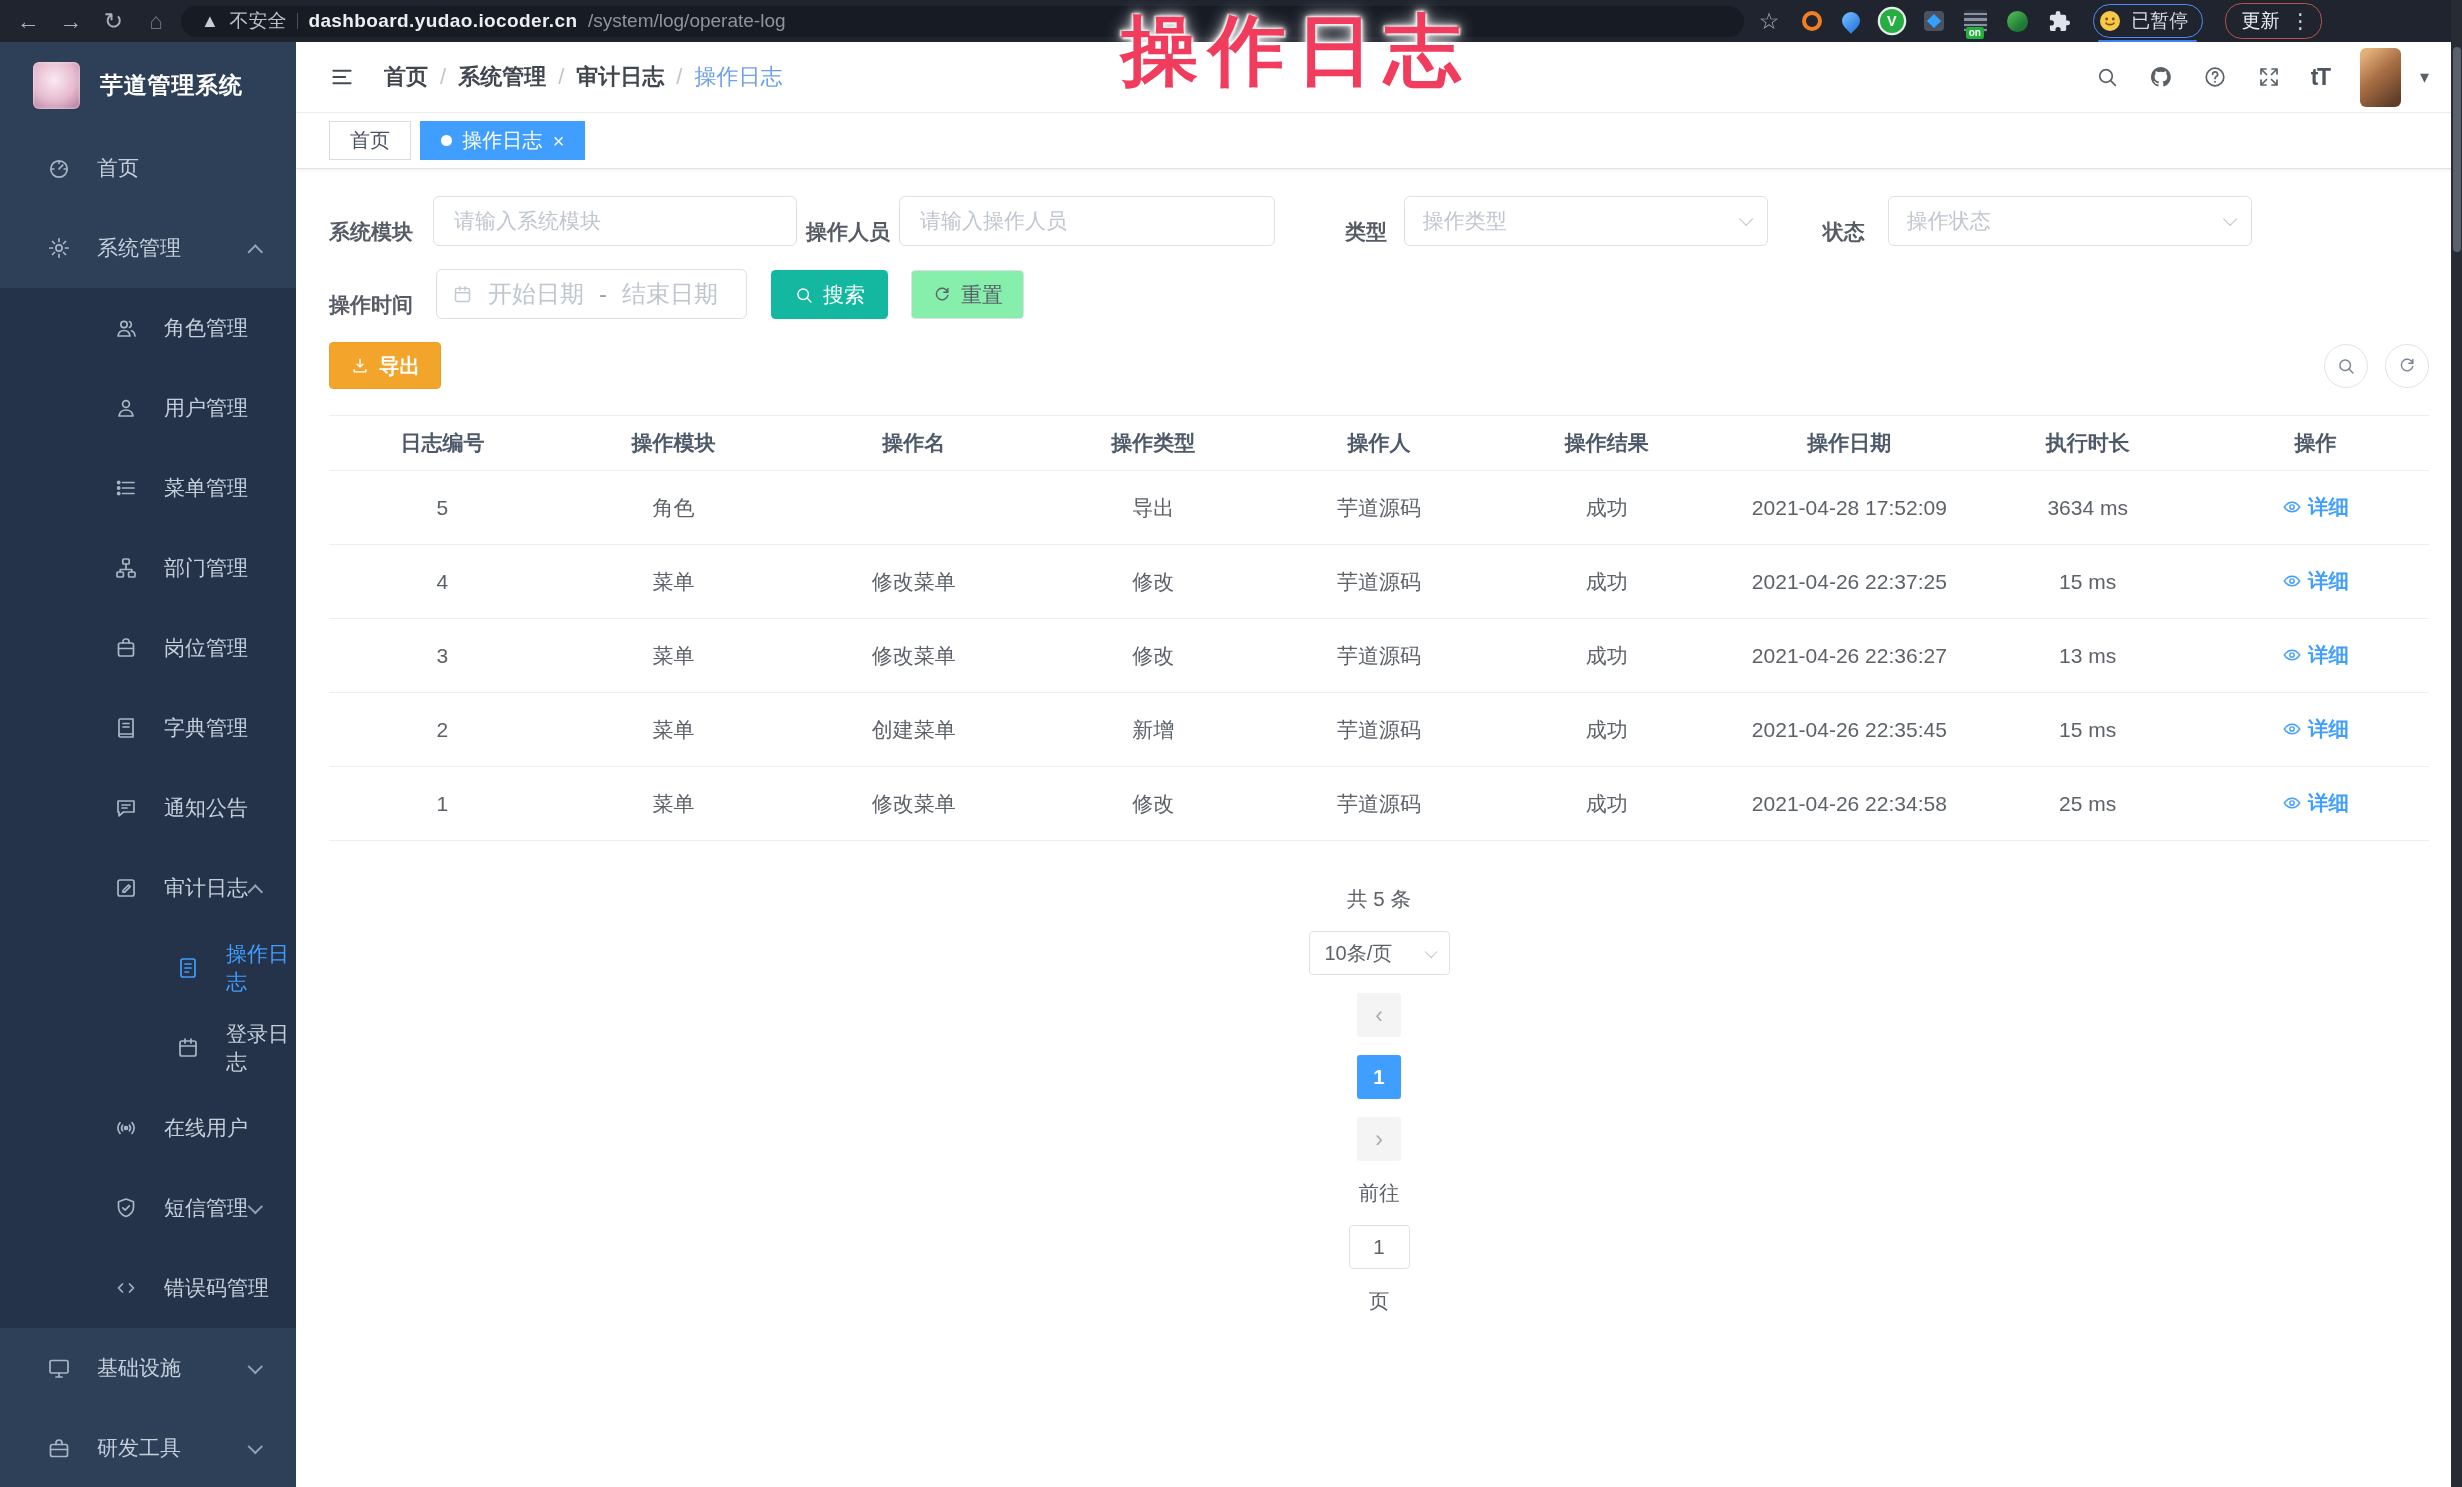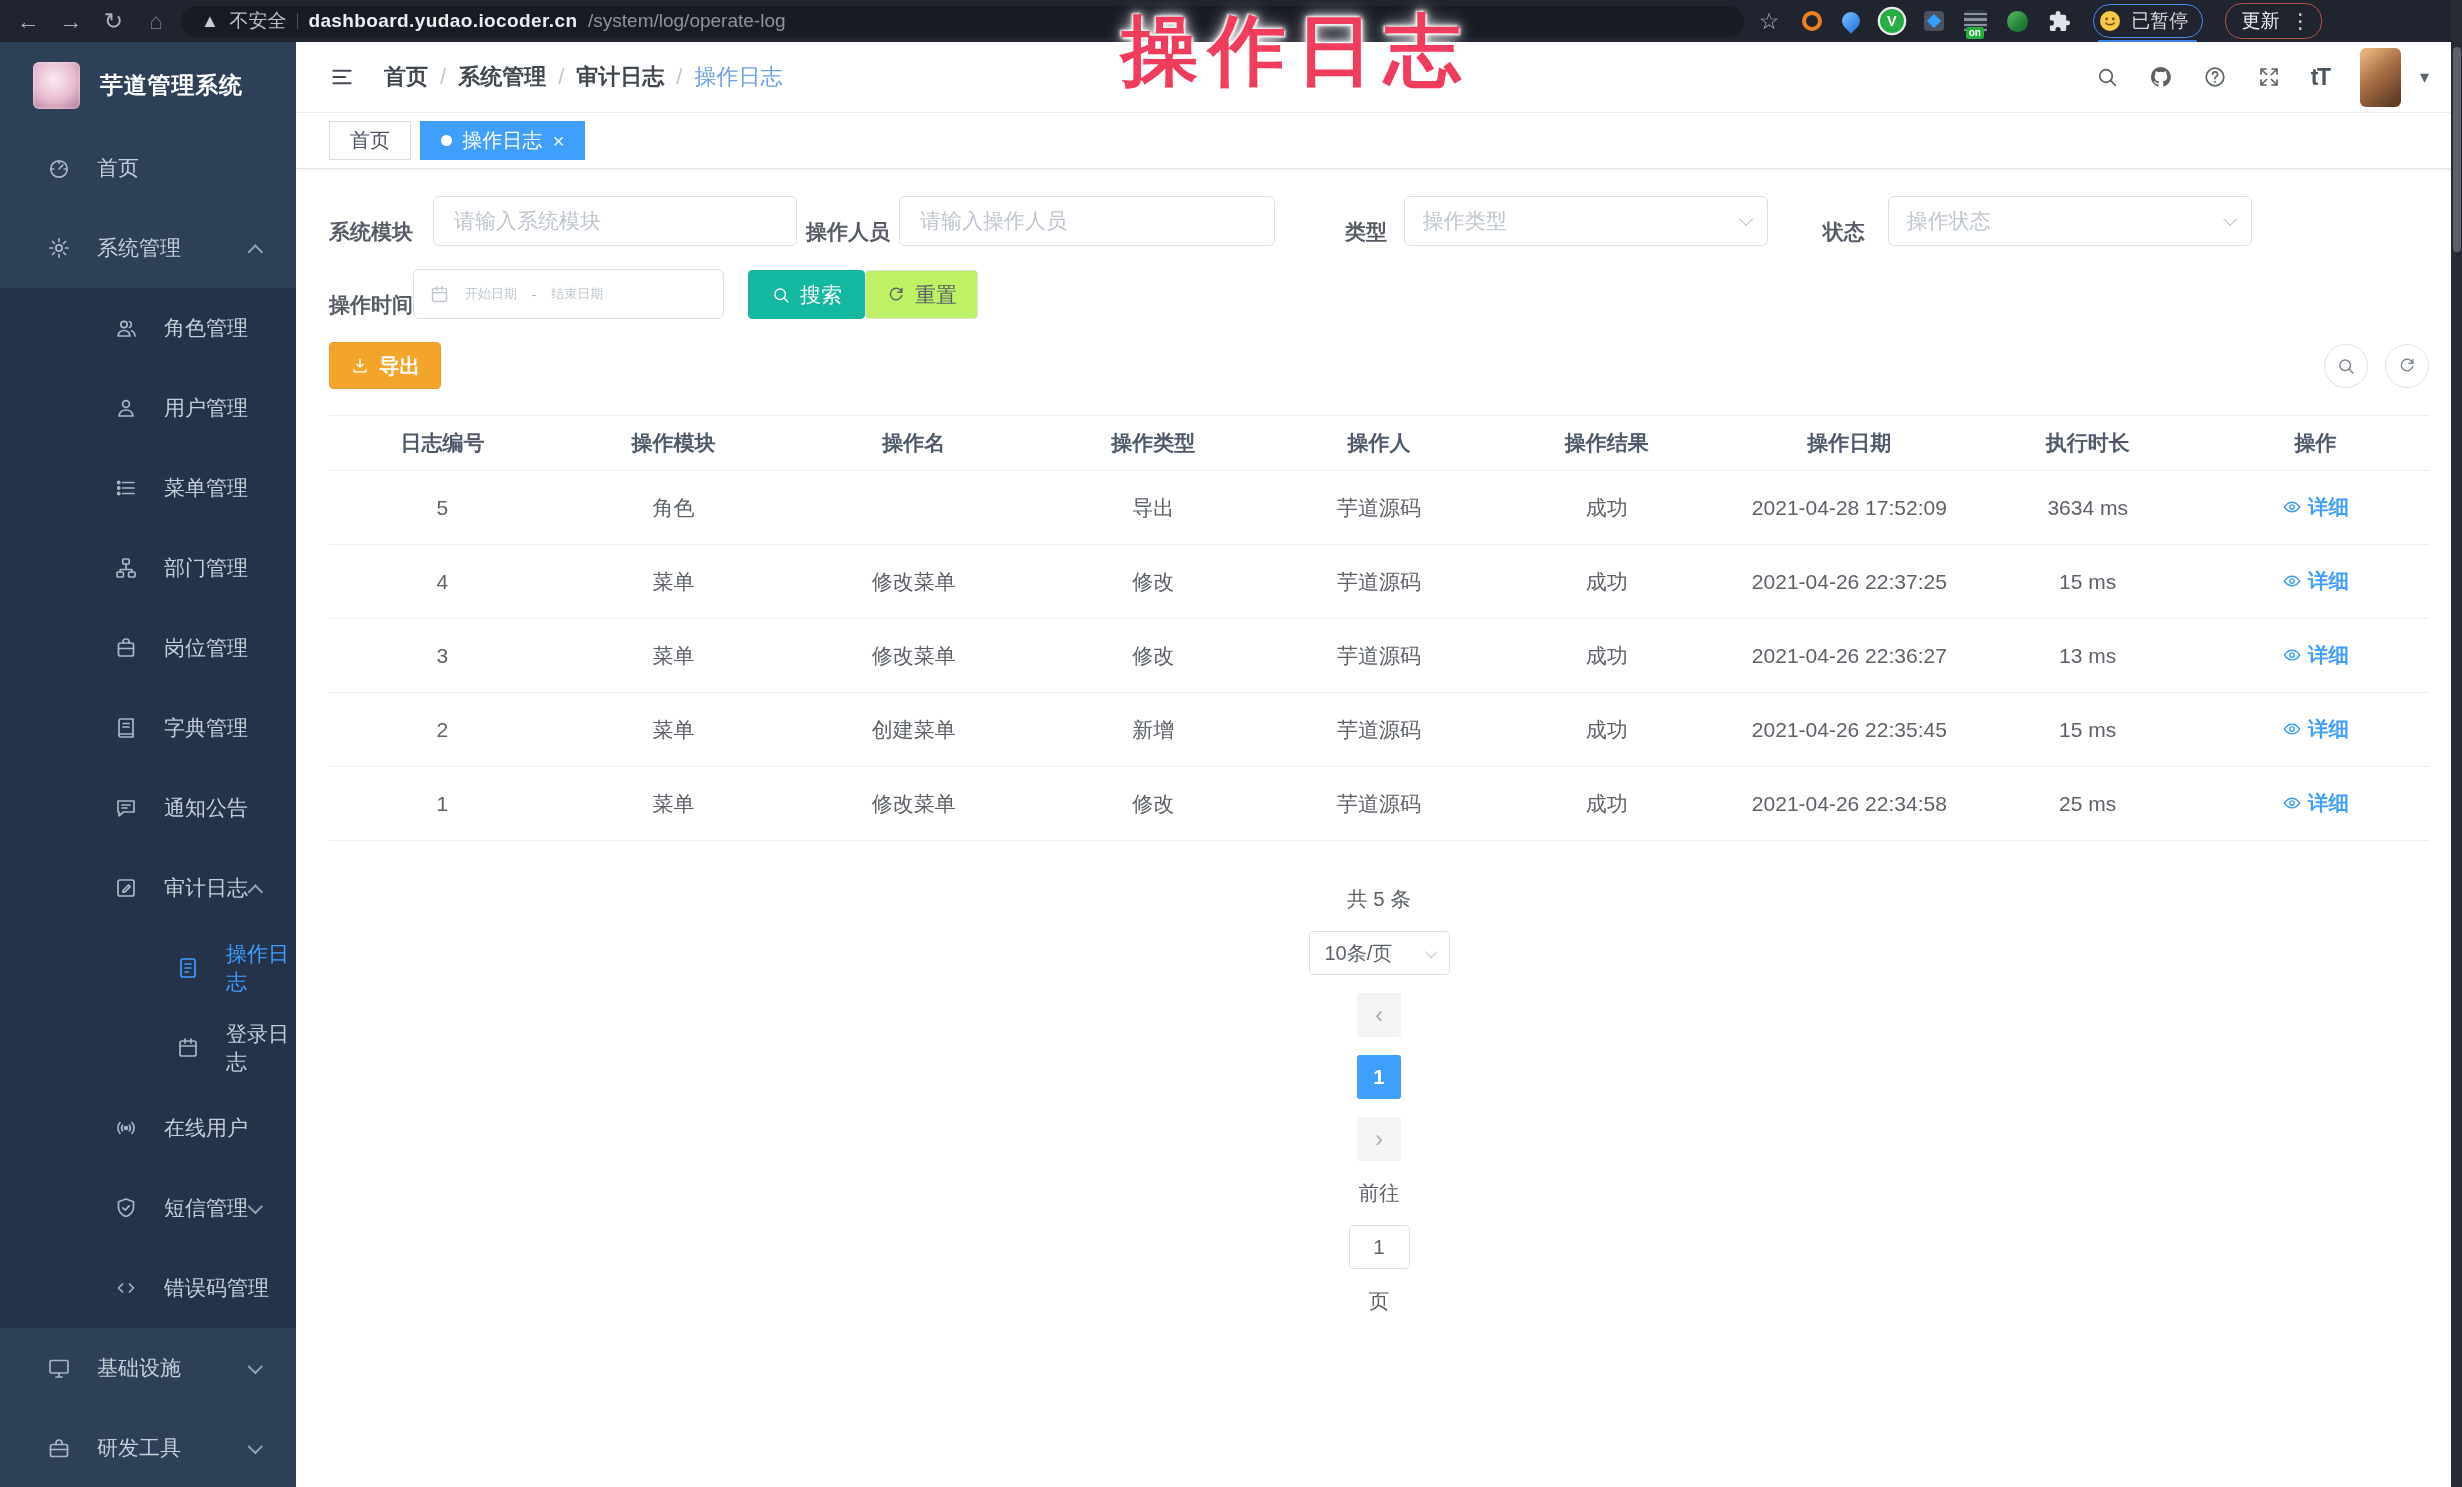--- a/index.html
+++ b/index.html
@@ -83,26 +83,26 @@
 
   
   .frow{display:flex;align-items:flex-end;margin-bottom:23px;}
   .frow label{font-size:21px;font-weight:bold;color:#565c66;flex:0 0 auto;}
   .inp{height:50px;border:0.8px solid #dcdfe6;border-radius:6px;font-size:21px;padding:0 20px;color:#333;outline:none;font-family:inherit;}
   .inp::placeholder{color:#bfc6cf;}
   .sel{height:50px;border:0.8px solid #dcdfe6;border-radius:6px;display:flex;align-items:center;padding:0 18px;font-size:21px;color:#bfc6cf;position:relative;cursor:pointer;}
   .sel .schev{margin-left:auto;width:10px;height:10px;border-right:1.9px solid #c0c4cc;border-bottom:1.9px solid #c0c4cc;transform:rotate(45deg) translateY(-3px);}
   .w480{width:364px;} .w495{width:376px;}
   .ml26{margin-left:20px;} .ml12{margin-left:9px;} .ml90{margin-left:70px;} .ml72{margin-left:55px;} .ml22{margin-left:16.7px;} .ml30{margin-left:23px;}
-  #daterange{width:311px;height:50px;border:0.8px solid #dcdfe6;border-radius:6px;display:flex;align-items:center;gap:15px;padding:16px 15px;font-size:13px;color:#bfc6cf;}
+  #daterange{width:311px;height:50px;border:0.8px solid #dcdfe6;border-radius:6px;display:flex;align-items:center;gap:15px;padding:16px 15px;font-size:24px;color:#bfc6cf;margin-left:23px;}
   #daterange .ico{font-size:21px;color:#c3c9d2;}
   #daterange .dash{color:#9aa2ad;}
   .btn{display:inline-flex;align-items:center;justify-content:center;gap:9px;border:none;border-radius:4.6px;font-size:21px;cursor:pointer;font-family:inherit;}
   #search-btn{background:var(--teal);color:#fff;height:49px;padding:0 23px;margin-left:24px;}
-  #reset-btn{background:#bef264;color:#5a6068;border:0.8px solid #dcdfe6;height:49px;padding:0 20px;}
+  #reset-btn{background:#86efac;color:#5a6068;border:0.8px solid #dcdfe6;height:49px;padding:0 20px;margin-left:23px;}
   .btn .ico{font-size:20px;}
   #toolrow{display:flex;align-items:center;margin:6px 0 0 0;position:relative;}
   #export-btn{background:var(--amber);color:#fff;height:47px;padding:0 21px;font-weight:bold;font-size:20.5px;box-shadow:inset 0 0 0 0.8px rgba(0,0,0,.05);}
   #mini-btns{margin-left:auto;display:flex;gap:16.7px;}
   .circle-btn{width:44px;height:44px;border-radius:50%;border:0.8px solid #e0e3e9;display:flex;align-items:center;justify-content:center;color:#7a8290;font-size:20px;cursor:pointer;background:#fff;}
 
   
   #log-table{width:100%;border-collapse:collapse;table-layout:fixed;margin-top:26px;}
   #log-table th{height:55px;font-size:21px;color:#4e5969;font-weight:bold;border-top:0.8px solid #ebeef5;border-bottom:0.8px solid #ebeef5;text-align:center;}
   #log-table td{height:74px;font-size:21px;color:#5d6269;border-bottom:0.8px solid #ebeef5;text-align:center;}

